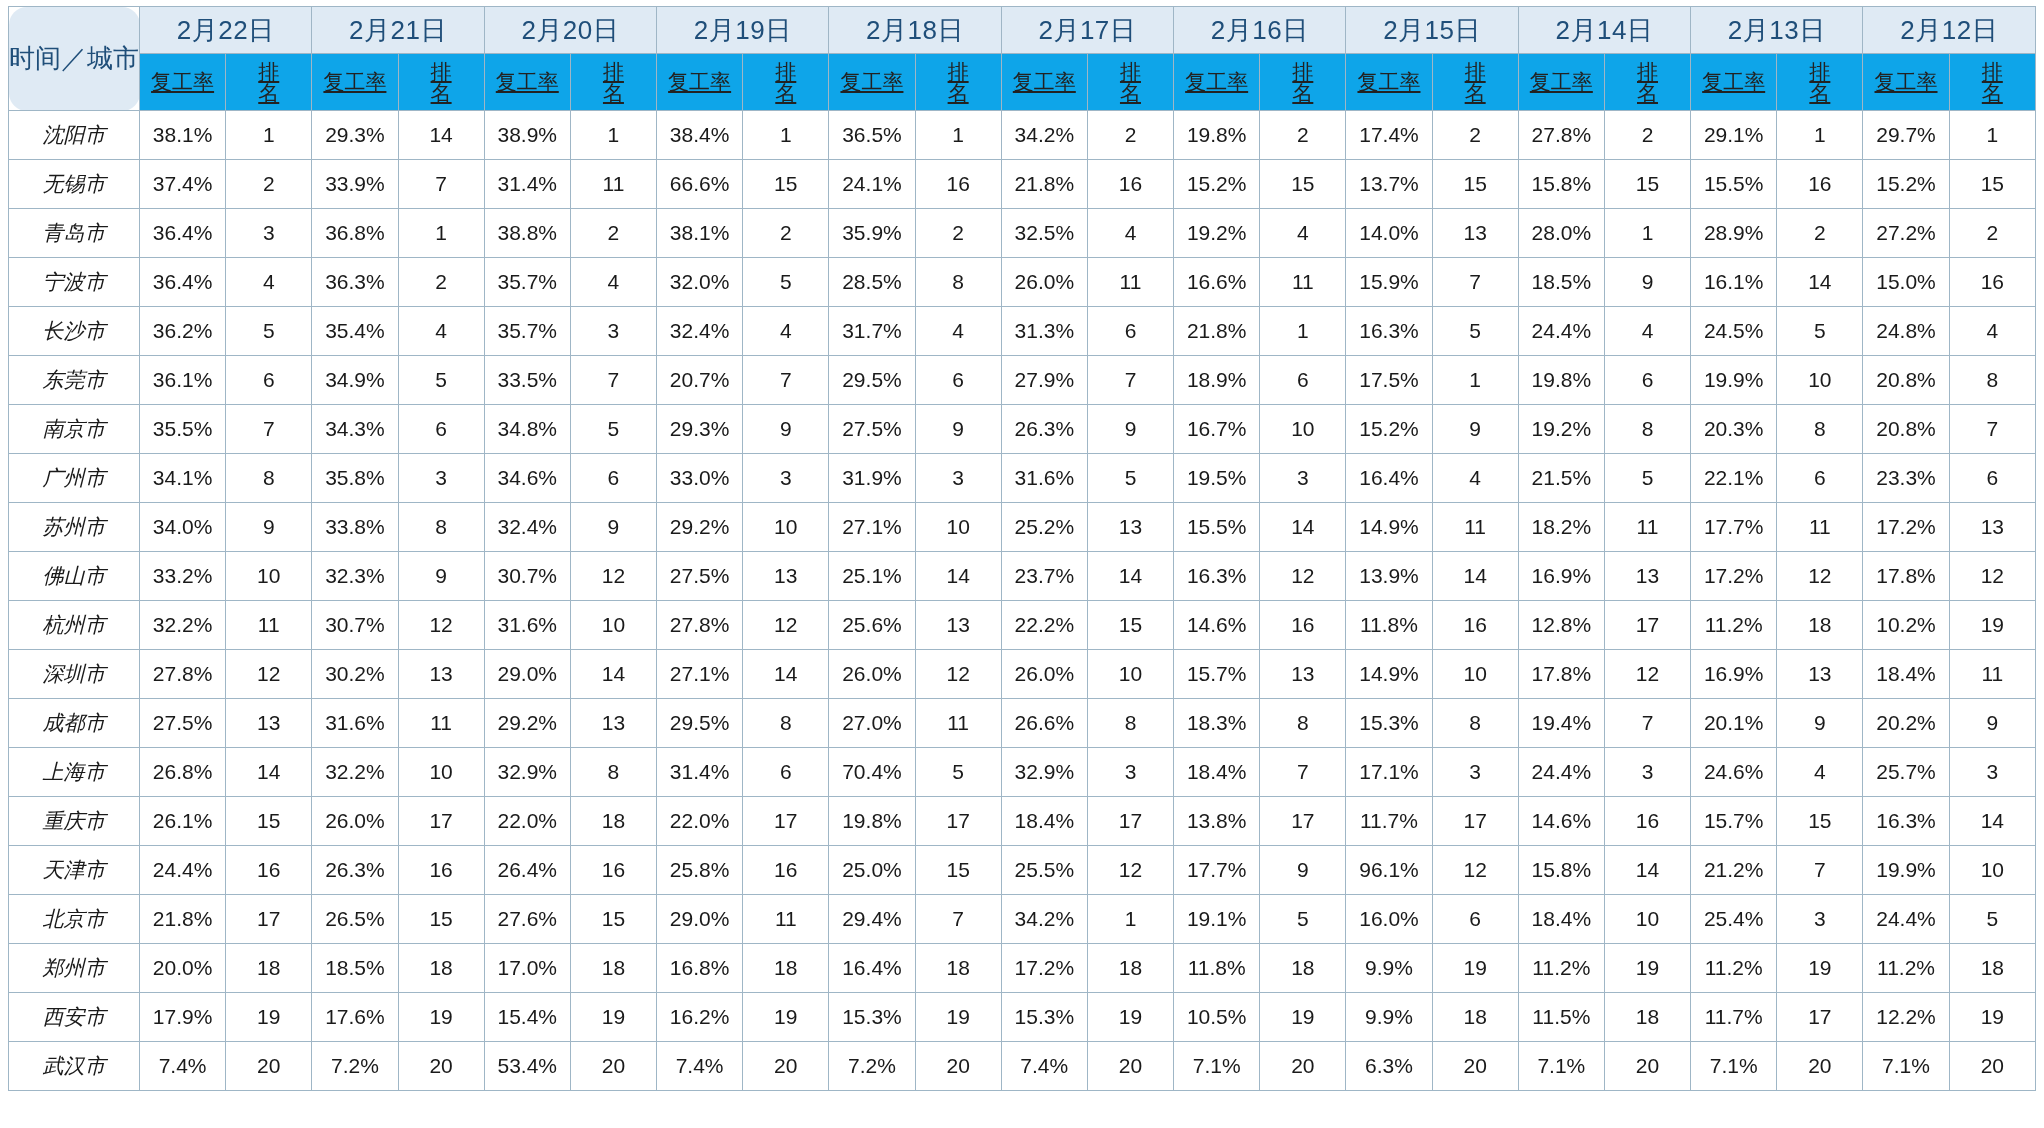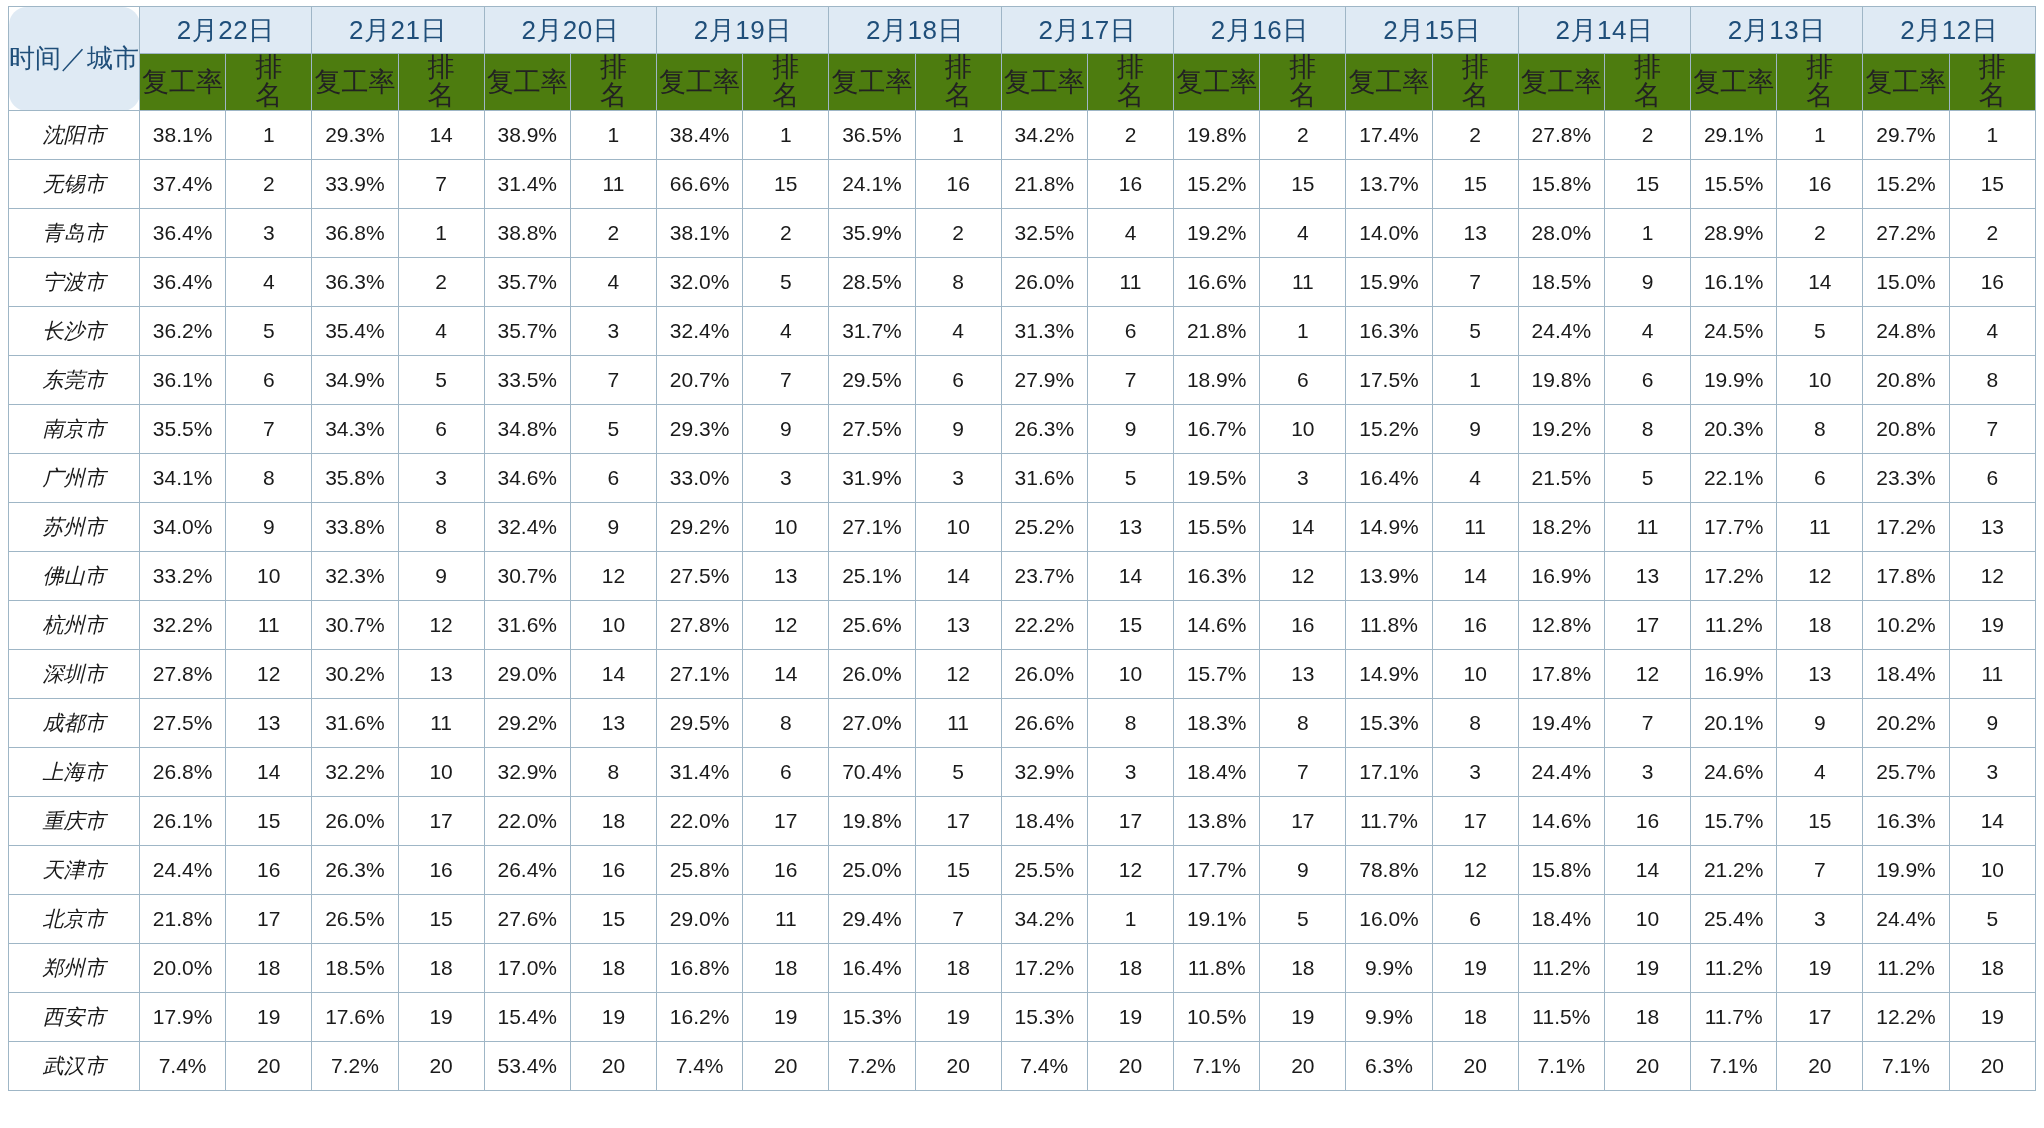--- a/index.html
+++ b/index.html
@@ -33,23 +33,24 @@
   }
   
   tr.date-row th {
     height: 46px;
     background: #dfeaf4;
     color: #1f4e79;
     font-size: 26px;
   }
   tr.sub-row th {
     height: 56px;
-    background: #4d7c0f;
+    background: #0ea5e9;
     color: #222222;
-    font-size: 27px;
+    font-size: 21px;
+    text-decoration: underline;
   }
   th.corner {
     background: #ffffff;
     color: #222222;
     font-size: 21px;
     text-align: left;
     padding-left: 10px;
     width: 130px;
     border-radius: 18px;
   }
@@ -544,21 +545,21 @@
           <td class="rate">26.4%</td>
           <td class="rank">16</td>
           <td class="rate">25.8%</td>
           <td class="rank">16</td>
           <td class="rate">25.0%</td>
           <td class="rank">15</td>
           <td class="rate">25.5%</td>
           <td class="rank">12</td>
           <td class="rate">17.7%</td>
           <td class="rank">9</td>
-          <td class="rate">78.8%</td>
+          <td class="rate">96.1%</td>
           <td class="rank">12</td>
           <td class="rate">15.8%</td>
           <td class="rank">14</td>
           <td class="rate">21.2%</td>
           <td class="rank">7</td>
           <td class="rate">19.9%</td>
           <td class="rank">10</td>
         </tr>
         <tr>
           <td class="city">北京市</td>

